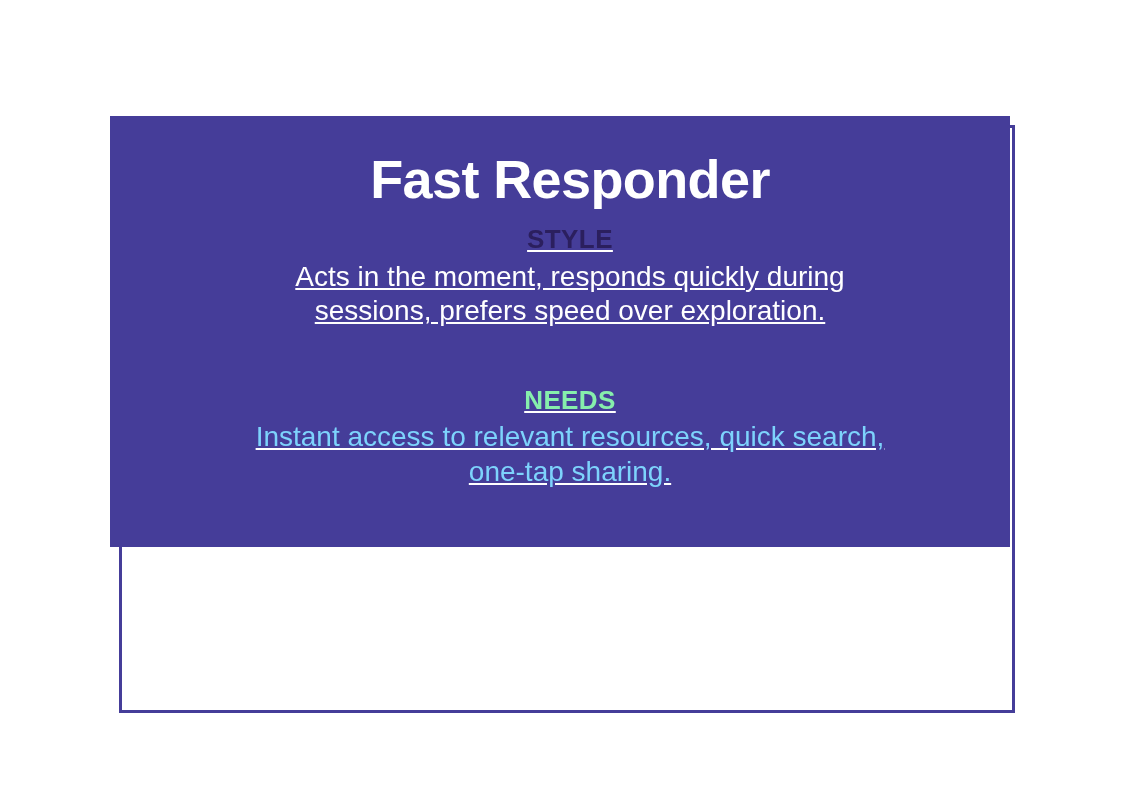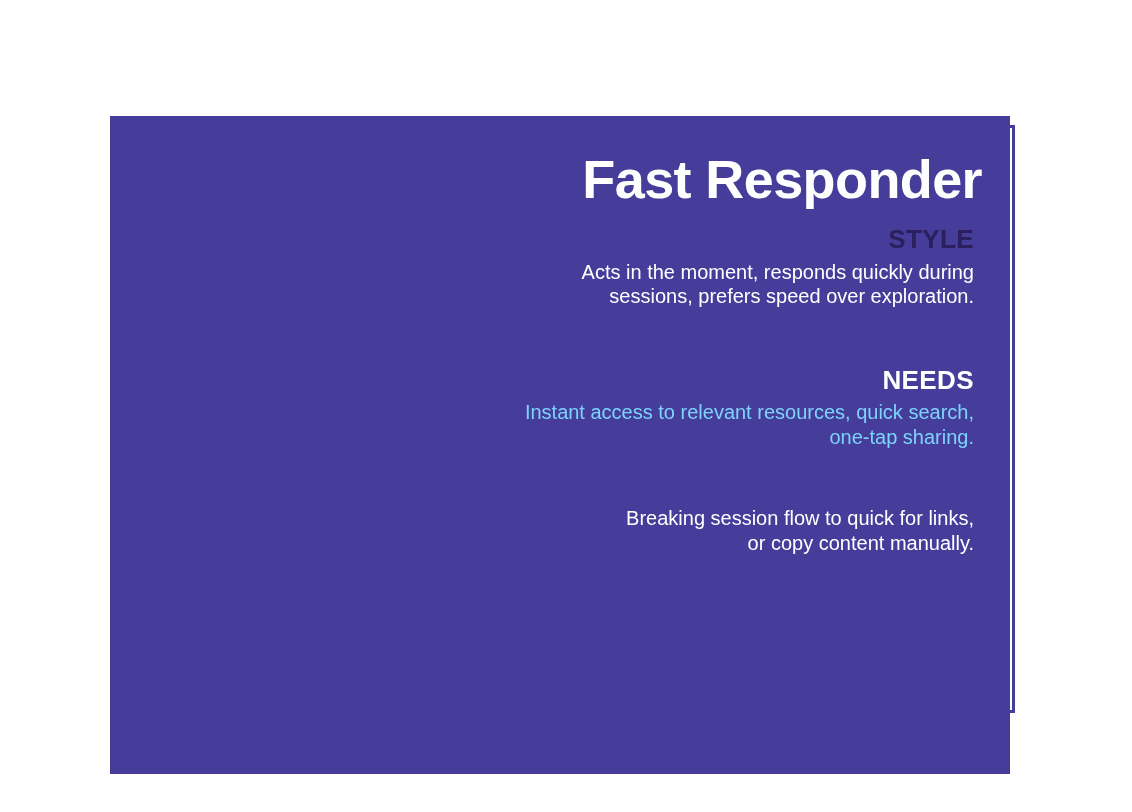--- a/index.html
+++ b/index.html
@@ -34,55 +34,56 @@
     box-sizing: border-box;
     background: transparent;
   }
 
   
   #persona-card {
     position: absolute;
     left: 110px;
     top: 116px;
     width: 900px;
-    height: 658px;
+    height: 431px;
     background: #453D99;
     box-sizing: border-box;
     padding: 34px 28px 20px 48px;
-    text-align: right;
+    text-align: center;
     color: #ffffff;
   }
 
   .card-title {
     font-size: 54px;
     font-weight: 700;
     line-height: 1.08;
     letter-spacing: -0.6px;
     color: #ffffff;
     margin: 0 0 16px 0;
   }
 
   .section {
     margin: 8px;
+    text-decoration: underline;
   }
   .section + .section {
     margin-top: 56px;
   }
 
   .section-label {
     font-size: 26px;
     font-weight: 700;
     letter-spacing: 0.4px;
     color: #2B1F5E;
     line-height: 1.2;
     margin: 0 0 4px 0;
   }
 
   .section-body {
-    font-size: 20px;
+    font-size: 28px;
     font-weight: 400;
     line-height: 1.24;
     color: #ffffff;
     margin: 0;
     white-space: pre-line;
   }
 </style>
 </head>
 <body style="background: rgb(255, 255, 255);">
 
@@ -94,21 +95,21 @@
 
     <h1 class="card-title" style="color: rgb(255, 255, 255);">Fast Responder</h1>
 
     <div class="section">
       <div class="section-label" style="color: rgb(43, 31, 94);">STYLE</div>
       <p class="section-body" style="color: rgb(255, 255, 255);">Acts in the moment, responds quickly during
 sessions, prefers speed over exploration.</p>
     </div>
 
     <div class="section">
-      <div class="section-label" style="color: #ffffff;">NEEDS</div>
+      <div class="section-label" style="color: #86efac;">NEEDS</div>
       <p class="section-body" style="color: #7dd3fc;">Instant access to relevant resources, quick search,
 one-tap sharing.</p>
     </div>
 
     <div class="section">
       <p class="section-body" style="color: rgb(255, 255, 255);">Breaking session flow to quick for links,
 or copy content manually.</p>
     </div>
 
   </div>

